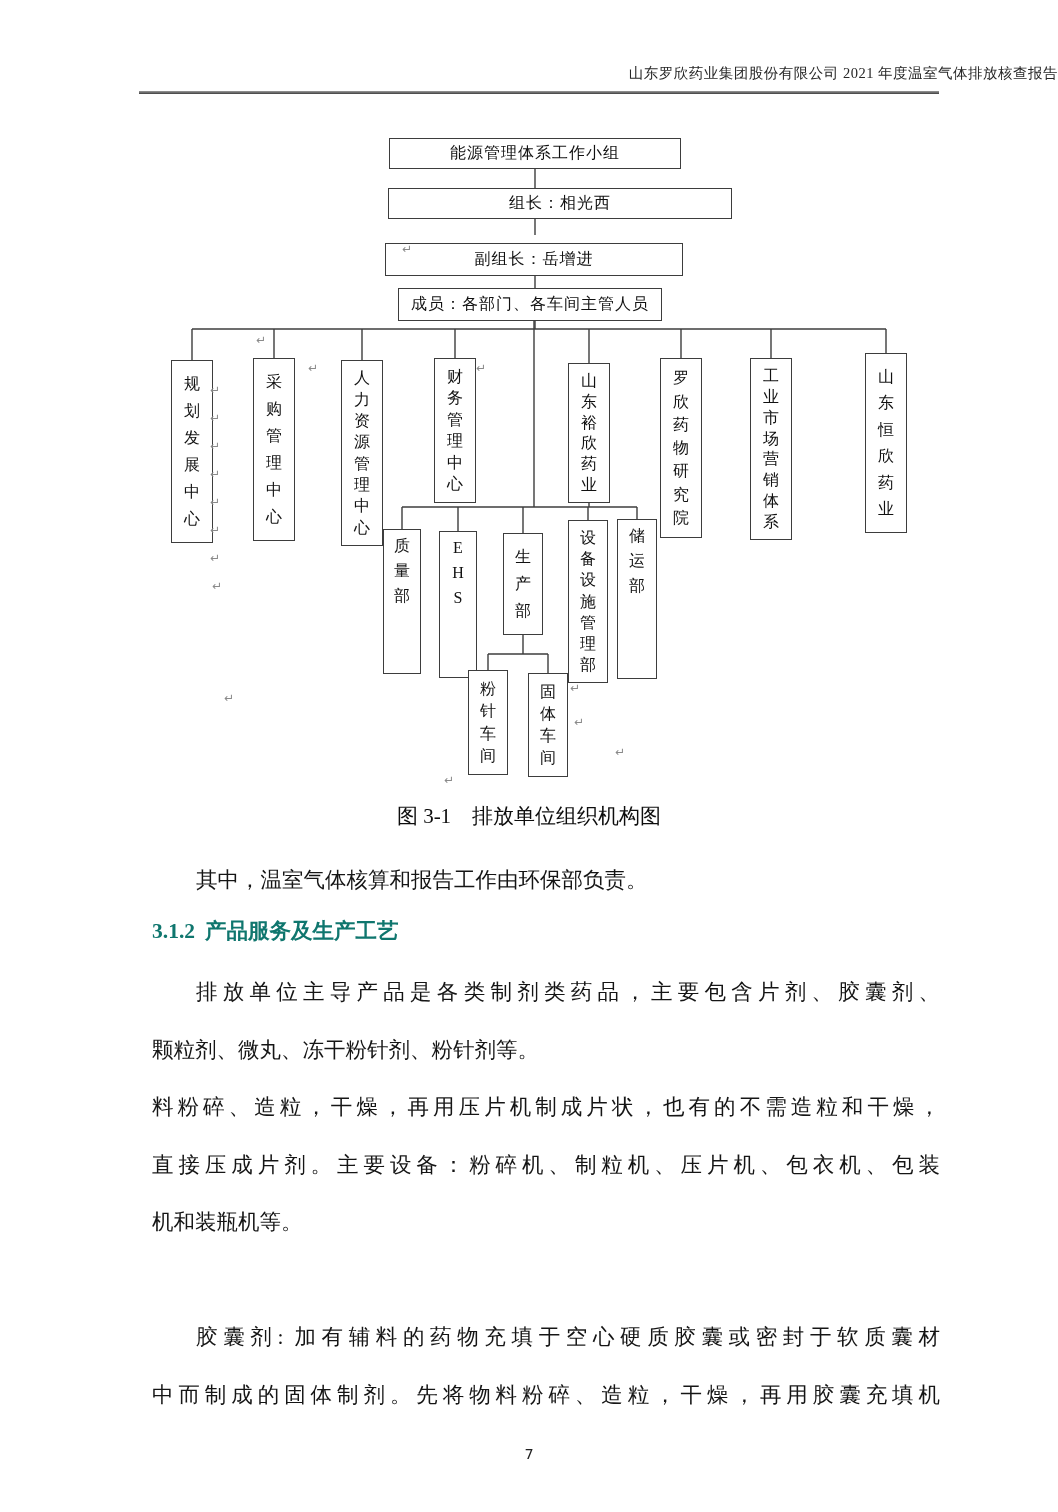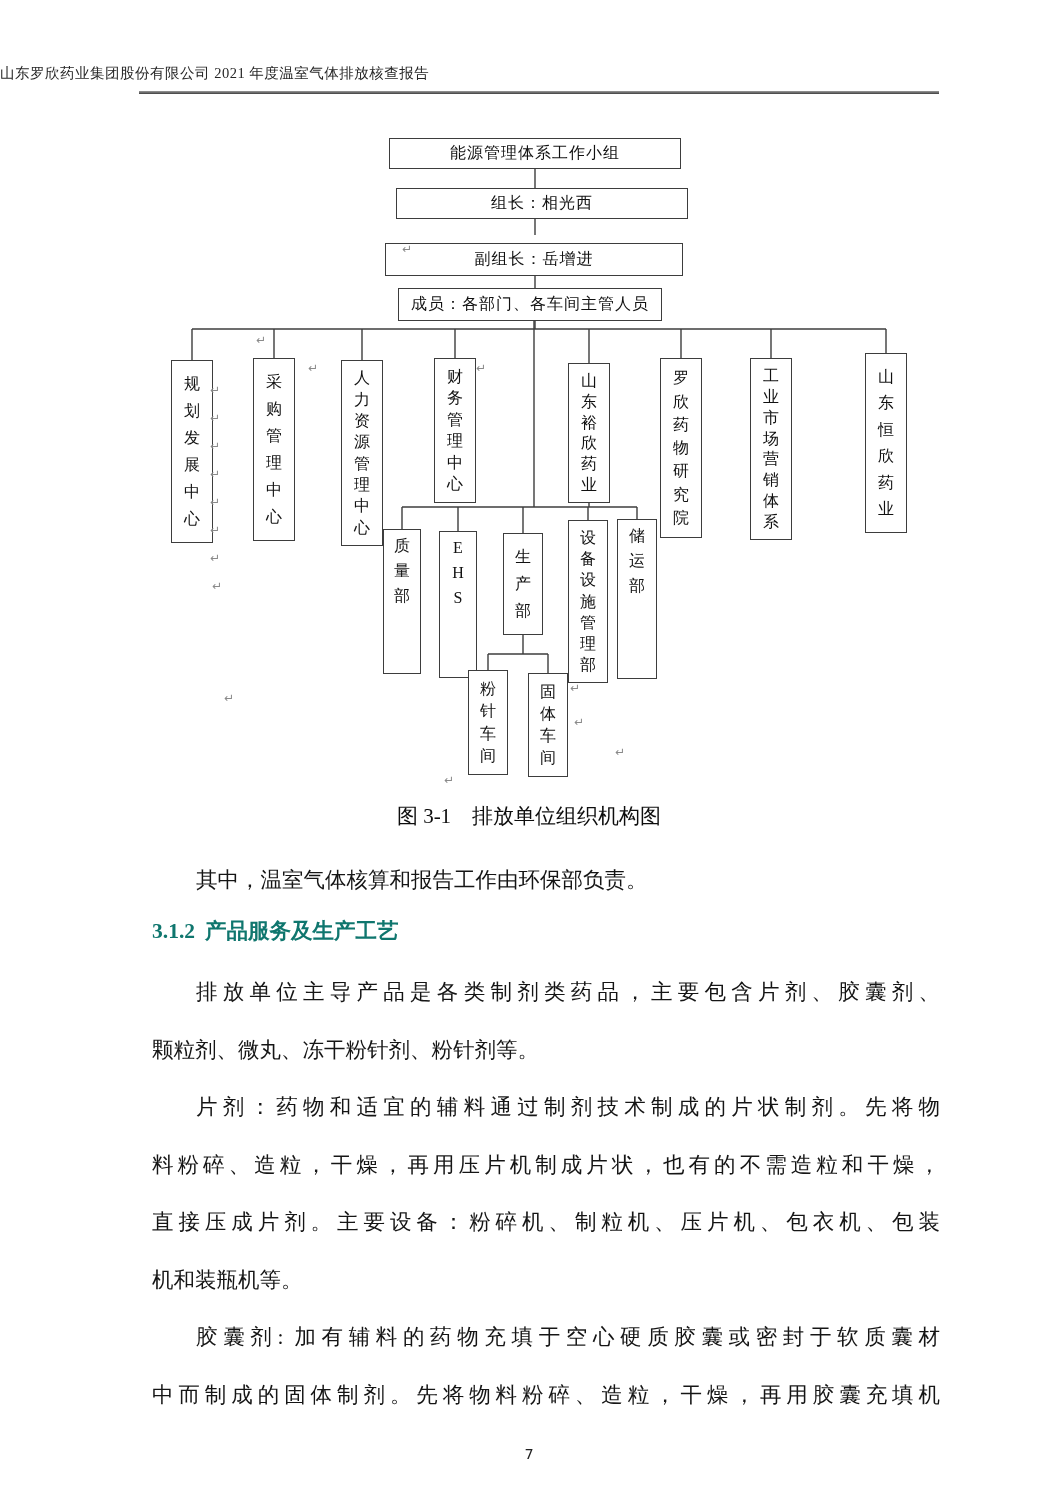--- a/index.html
+++ b/index.html
@@ -1,20 +1,20 @@
 <!DOCTYPE html>
 <html><head>
 <meta charset="utf-8">
 <style>
   html,body{margin:0;padding:0;background:#fff;}
   .page{position:relative;width:1058px;height:1512px;background:#ffffff;overflow:hidden;
         font-family:"Liberation Serif","DejaVu Serif",serif;color:#161616;}
 
   
-  .doc-header{position:absolute;top:64px;left:0;width:100%;text-align:left;
+  .doc-header{position:absolute;top:64px;left:0;width:100%;text-align:right;
               font-size:14.5px;letter-spacing:.5px;color:#262626;}
   .header-rule{position:absolute;top:91px;left:139px;width:800px;height:3px;
                background:linear-gradient(#9a9a9a,#3f3f3f);}
 
   
   .chart{position:absolute;left:0;top:135px;width:1058px;height:662px;}
   .chart svg{position:absolute;left:0;top:0;}
   .obox{position:absolute;border:1.5px solid #3d3d3d;background:#fff;box-sizing:border-box;
         display:flex;align-items:center;justify-content:center;font-size:16px;color:#111;}
   .hbox{letter-spacing:1px;}
@@ -75,21 +75,21 @@
         <line x1="637" y1="372" x2="637" y2="384"></line>
 
         <line x1="523" y1="500" x2="523" y2="519"></line>
         <line x1="488" y1="519" x2="548" y2="519"></line>
         <line x1="488" y1="519" x2="488" y2="535"></line>
         <line x1="548" y1="519" x2="548" y2="538"></line>
       </g>
     </svg>
 
     <div class="obox hbox" style="left:389px;top:3px;width:292px;height:31px">能源管理体系工作小组</div>
-    <div class="obox hbox" style="left:396px;top:53px;width:292px;height:31px">组长：相光西</div>
+    <div class="obox hbox" style="left:388px;top:53px;width:344px;height:31px">组长：相光西</div>
     <div class="obox hbox" style="left:385px;top:108px;width:298px;height:33px">副组长：岳增进</div>
     <div class="obox hbox" style="left:398px;top:153px;width:264px;height:33px">成员：各部门、各车间主管人员</div>
 
     <div class="obox vbox" style="left:171px;top:225px;width:42px;height:183px">
         <div>规</div>
         <div>划</div>
         <div>发</div>
         <div>展</div>
         <div>中</div>
         <div>心</div>
@@ -227,21 +227,20 @@
   <div class="sec-heading">
     <span class="num">3.1.2</span><span>产品服务及生产工艺</span>
   </div>
 
   <div class="para" style="top:964px">
     <div class="line indent">排放单位主导产品是各类制剂类药品，主要包含片剂、胶囊剂、</div>
     <div class="line last">颗粒剂、微丸、冻干粉针剂、粉针剂等。</div>
   </div>
 
   <div class="para" style="top:1079px">
-    <div class="line indent">片剂：药物和适宜的辅料通过制剂技术制成的片状制剂。先将物</div>
     <div class="line">料粉碎、造粒，干燥，再用压片机制成片状，也有的不需造粒和干燥，</div>
     <div class="line">直接压成片剂。主要设备：粉碎机、制粒机、压片机、包衣机、包装</div>
     <div class="line last">机和装瓶机等。</div>
   </div>
 
   <div class="para" style="top:1309px">
     <div class="line indent">胶囊剂: 加有辅料的药物充填于空心硬质胶囊或密封于软质囊材</div>
     <div class="line">中而制成的固体制剂。先将物料粉碎、造粒，干燥，再用胶囊充填机</div>
   </div>
 

